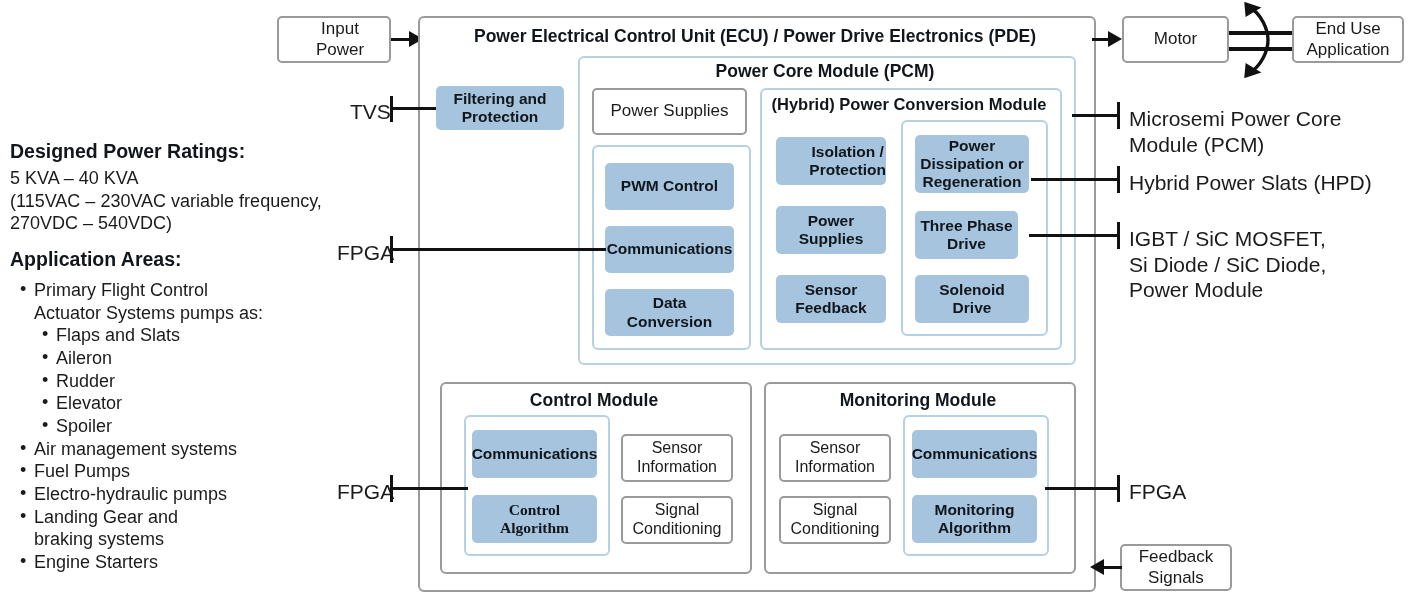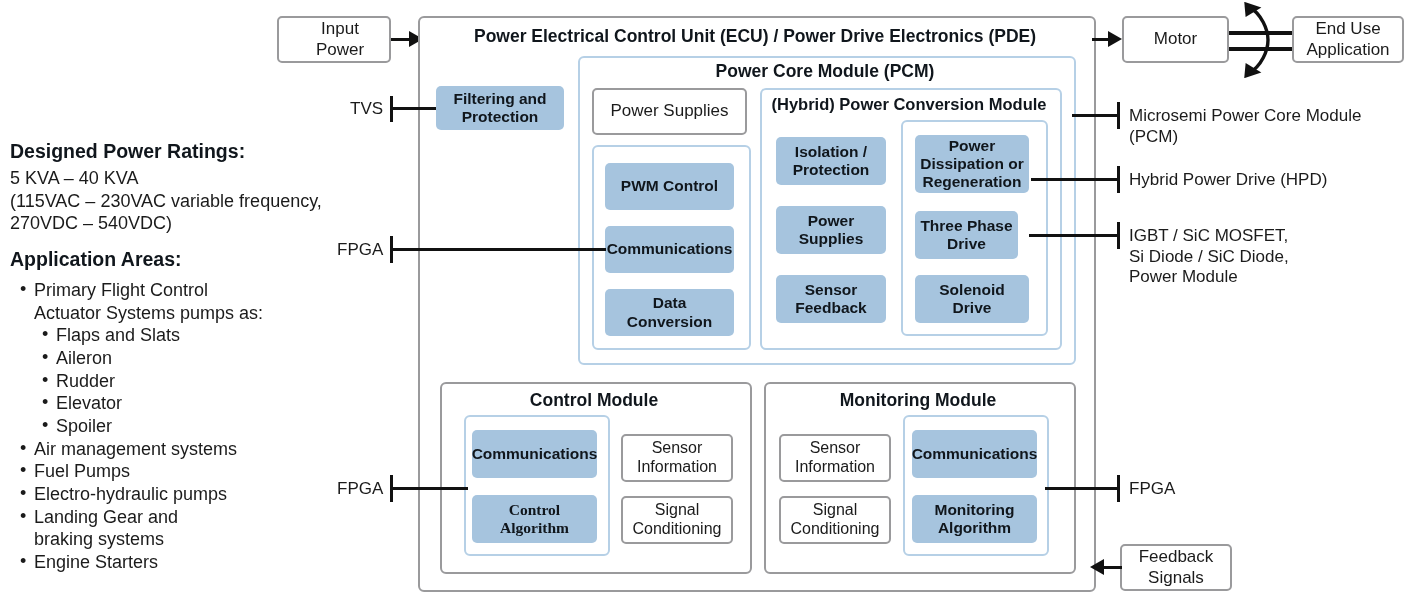--- a/index.html
+++ b/index.html
@@ -56,21 +56,21 @@
     color:#10161c;
   }
 
   
   .hline{position:absolute;background:#111111;height:3px;}
   .tick{position:absolute;background:#111111;width:3px;}
   .shaft{position:absolute;background:#111111;height:4px;}
 
   .elabel{
     position:absolute;
-    font-size:17px;
+    font-size:21px;
     color:#1b1b1b;
     line-height:1.22;
     white-space:pre-line;
   }
 
   
   #info{position:absolute;left:10px;top:140px;width:340px;}
   #info .hd{font-weight:bold;font-size:19.5px;color:#10161c;margin:0 0 4px 0;}
   #info .ln{font-size:18px;color:#1b1b1b;line-height:1.26;}
   #info .gap{height:13px;}
@@ -164,21 +164,21 @@
 Conversion</span>
   </div>
 
   <div class="elabel" style="left:337px;top:240px;">FPGA</div>
   <div class="tick" style="left:390px;top:236px;height:27px;"></div>
   <div class="hline" style="left:390px;top:248px;width:216px;"></div>
 
   <div class="bcont" style="position:absolute;left:760px;top:88px;width:298px;height:258px;"></div>
   <div class="ctitle" style="left:760px;top:95px;width:298px;font-size:16.5px;">(Hybrid) Power Conversion Module</div>
 
-  <div class="box bblock" style="left:776px;top:137px;width:110px;height:48px;white-space:pre-line;">
+  <div class="box bblock" style="left:776px;top:137px;width:110px;height:48px;white-space:pre-line;justify-content:flex-end;">
     <span>Isolation /
 Protection</span>
   </div>
   <div class="box bblock" style="left:776px;top:206px;width:110px;height:48px;white-space:pre-line;">
     <span>Power
 Supplies</span>
   </div>
   <div class="box bblock" style="left:776px;top:275px;width:110px;height:48px;white-space:pre-line;">
     <span>Sensor
 Feedback</span>
@@ -198,21 +198,21 @@
     <span>Solenoid
 Drive</span>
   </div>
 
   <div class="hline" style="left:1072px;top:114px;width:47px;"></div>
   <div class="tick" style="left:1117px;top:102px;height:27px;"></div>
   <div class="elabel" style="left:1129px;top:106px;">Microsemi Power Core Module (PCM)</div>
 
   <div class="hline" style="left:1031px;top:178px;width:88px;"></div>
   <div class="tick" style="left:1117px;top:166px;height:27px;"></div>
-  <div class="elabel" style="left:1129px;top:170px;">Hybrid Power Drive (HPD)</div>
+  <div class="elabel" style="left:1129px;top:170px;">Hybrid Power Slats (HPD)</div>
 
   <div class="hline" style="left:1029px;top:234px;width:90px;"></div>
   <div class="tick" style="left:1117px;top:222px;height:27px;"></div>
   <div class="elabel" style="left:1129px;top:226px;">IGBT / SiC MOSFET,
 Si Diode / SiC Diode,
 Power Module</div>
 
   <div class="hline" style="left:1092px;top:38px;width:26px;"></div>
   <svg style="position:absolute;left:1108px;top:30px;" width="14" height="18" viewBox="0 0 14 18">
       <polygon points="0,1 14,9 0,17" fill="#111111"></polygon>

